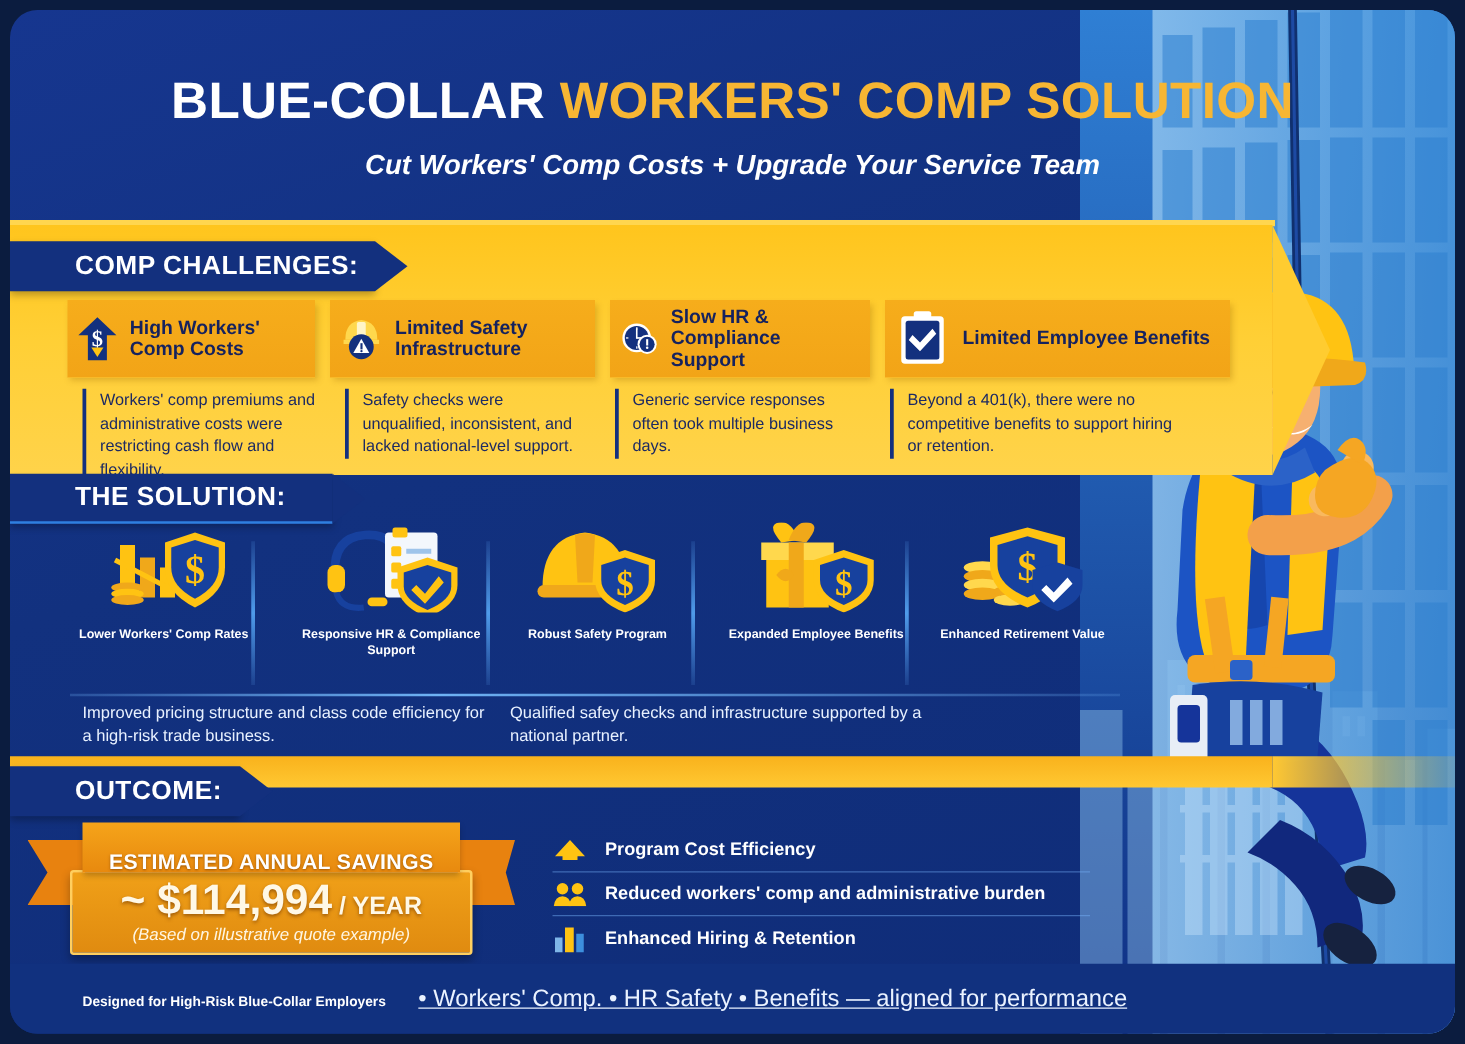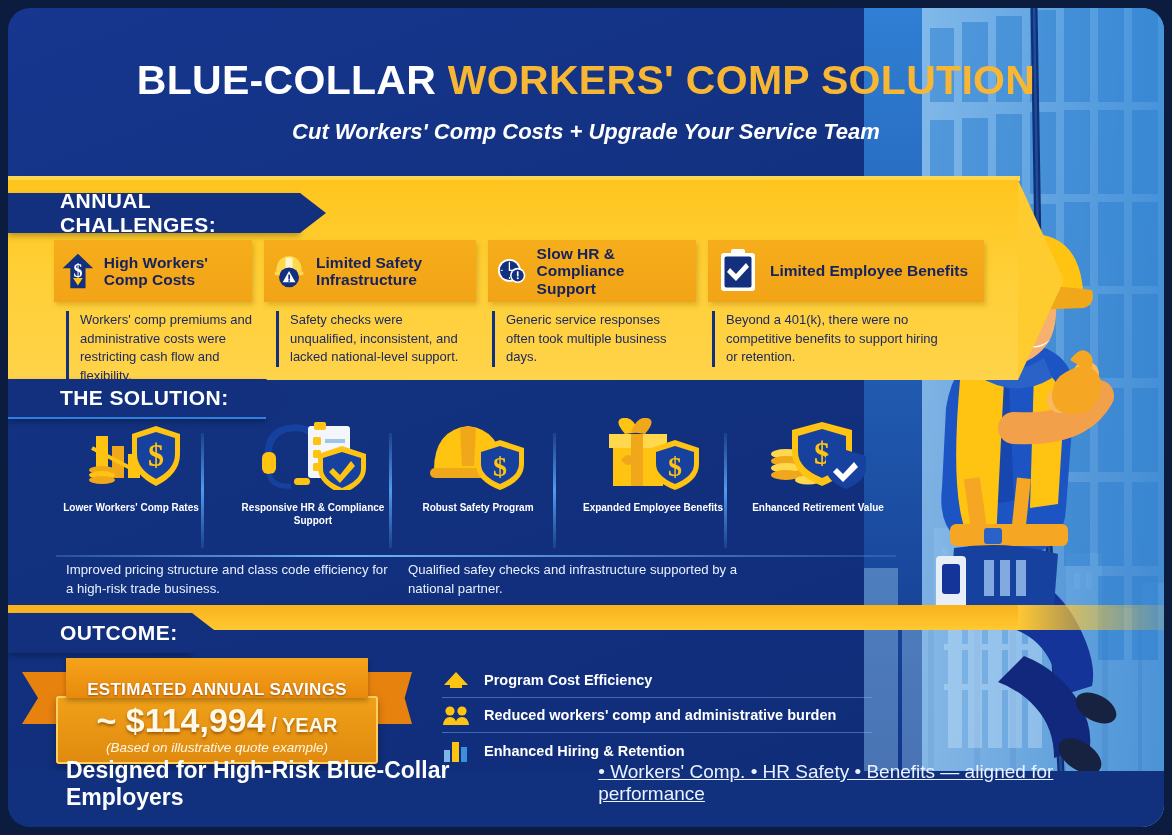--- a/index.html
+++ b/index.html
@@ -123,21 +123,21 @@
   .olist{position:absolute;left:434px;top:655px;width:430px;}
   .orow{display:flex;align-items:center;gap:14px;height:35px;
         border-bottom:1px solid rgba(120,180,250,.45);}
   .orow:last-child{border-bottom:none;}
   .orow .olab{font-size:14.5px;font-weight:bold;color:#ffffff;white-space:nowrap;}
   .orow .oic{width:28px;display:flex;justify-content:center;}
 
   
   .footbg{position:absolute;left:0;bottom:0;width:1156px;height:56px;background:#11317f;}
   .foot{position:absolute;left:58px;bottom:16px;display:flex;align-items:baseline;gap:26px;}
-  .foot .f1{font-size:23px;font-weight:bold;color:#ffffff;}
+  .foot .f1{font-size:11px;font-weight:bold;color:#ffffff;}
   .foot .f2{font-size:19px;color:#eaf2ff;text-decoration:underline;}
 </style>
 </head>
 <body>
 
 <div class="stage">
  <div class="card">
 
   <svg class="illus" viewBox="0 0 300 819" preserveAspectRatio="none">
     <defs>
@@ -272,21 +272,21 @@
 
   <div class="header">
     <div class="title"><span class="w">BLUE-COLLAR </span><span class="y">WORKERS' COMP SOLUTION</span></div>
     <div class="subtitle">Cut Workers' Comp Costs + Upgrade Your Service Team</div>
   </div>
 
   <div class="bandtop-line"></div>
   <div class="yellowband"></div>
 
   <div class="banner banner-challenges">
-    <span>ANNUAL CHALLENGES:</span>
+    <span>COMP CHALLENGES:</span>
   </div>
 
   <div class="chal chal-1">
     <svg width="46" height="52" viewBox="0 0 46 52">
       <polygon points="23,1 45,22 34,22 34,51 12,51 12,22 1,22" fill="#13307e"></polygon>
       <text x="23" y="34" text-anchor="middle" font-family="Liberation Serif, serif" font-size="26" font-weight="bold" fill="#ffffff">$</text>
       <polygon points="16,36 30,36 23,47" fill="#ffc312"></polygon>
     </svg>
     <span class="ct">High Workers' Comp Costs</span>
   </div>

